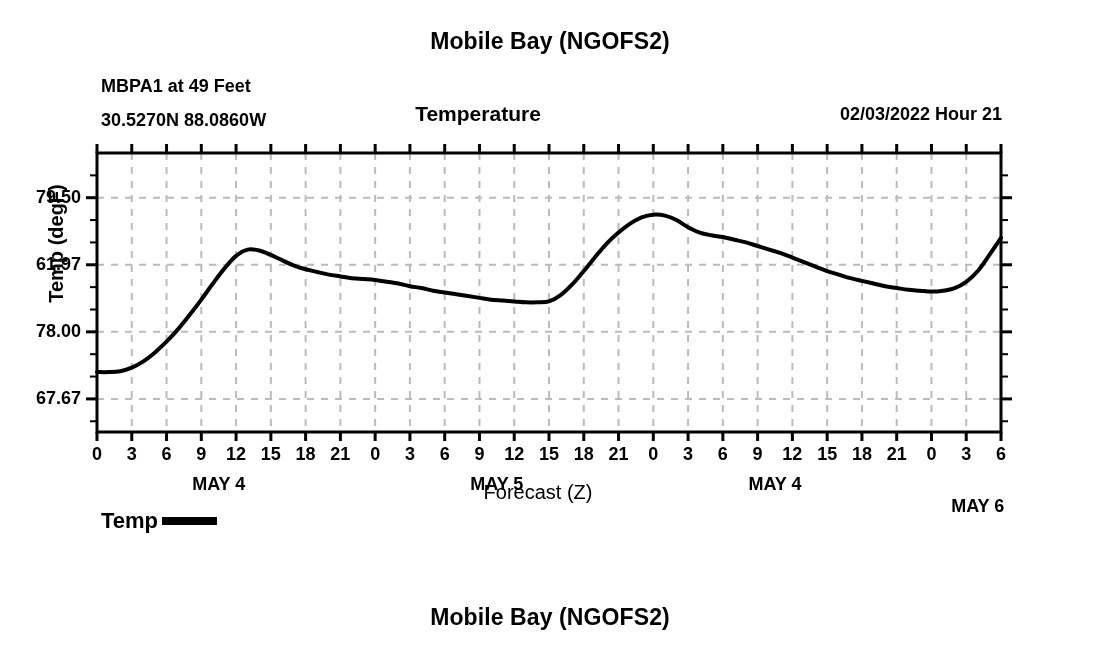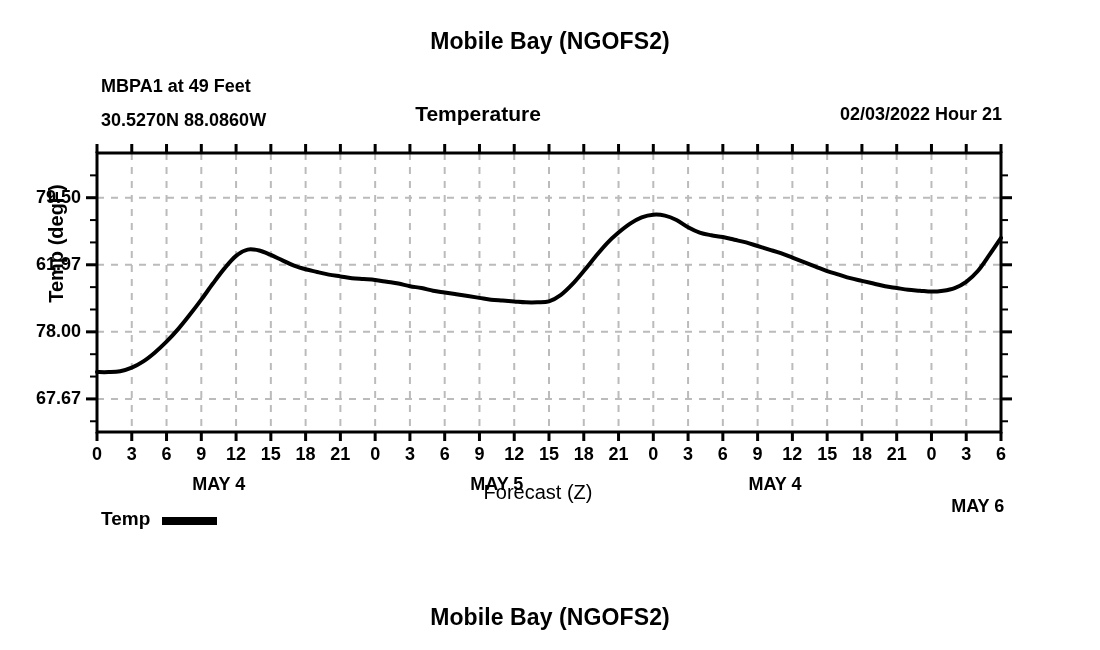--- a/index.html
+++ b/index.html
@@ -101,21 +101,21 @@
   .daylabel {
     font-size: 18px;
     font-weight: bold;
     text-align: center;
     width: 140px;
     white-space: nowrap;
   }
 
   #legend-label {
     left: 101px; top: 508px;
-    font-size: 19px;
+    font-size: 22px;
     font-weight: bold;
   }
   #legend-swatch {
     left: 162px; top: 517px;
     width: 55px; height: 8px;
     background: #000000;
   }
 </style>
 </head>
 <body>

